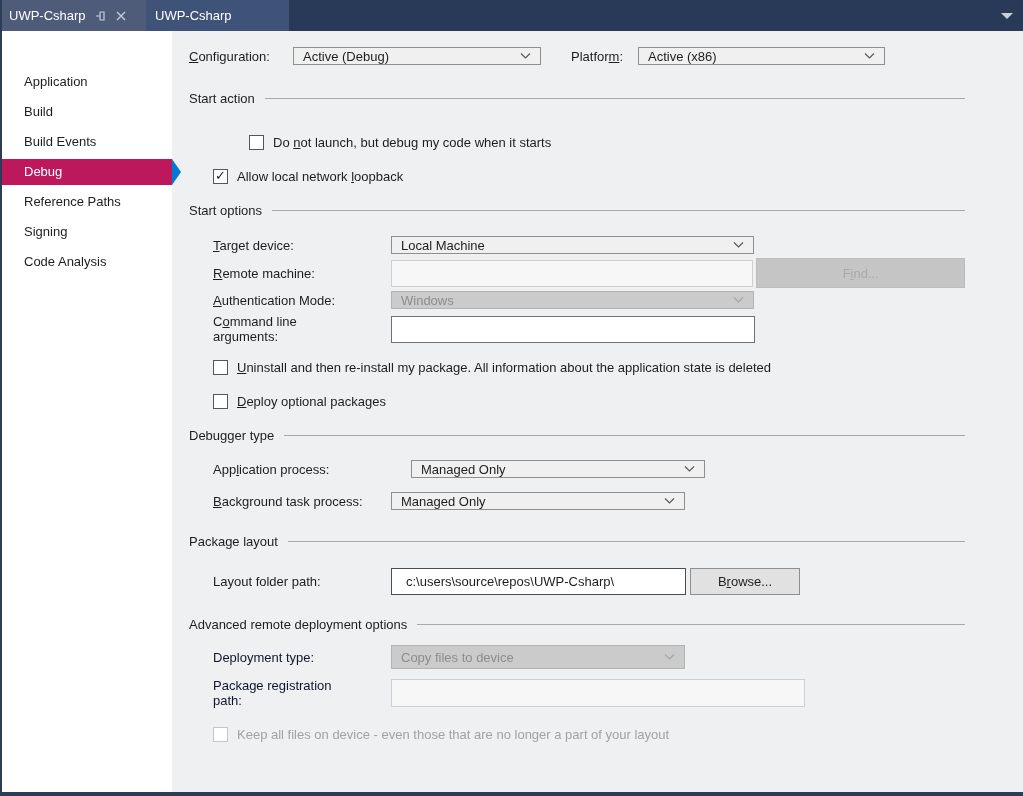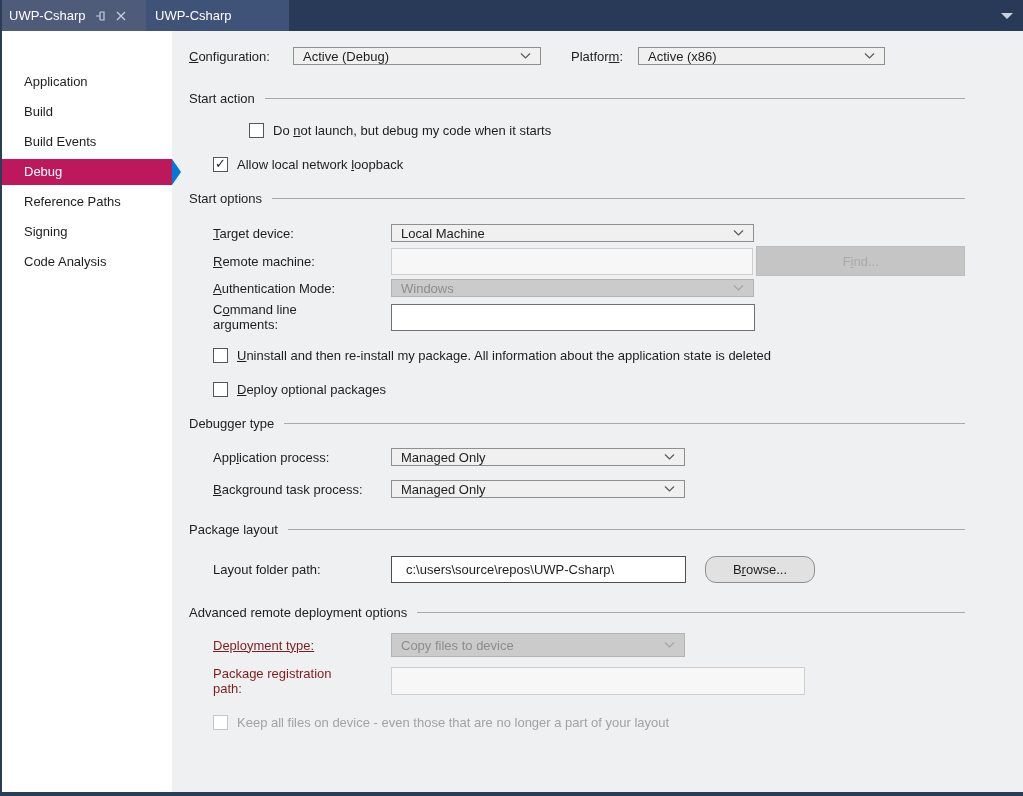--- a/index.html
+++ b/index.html
@@ -48,33 +48,33 @@
   .check-row { display:flex; align-items:center; gap:9px; margin-left:24px; height:16px; }
   .checkbox { width:15px; height:15px; background:#fff; border:1px solid #565656;
     position:relative; flex:none; }
   .checkbox.checked::after { content:"✓"; position:absolute; left:1px; top:-2px;
     font-size:13px; color:#1e1e1e; }
   .check-row.disabled { color:#a2a2a2; }
   .check-row.disabled .checkbox { border-color:#c6c6c6; }
   .field-row { display:flex; align-items:center; margin-left:24px; }
   .field-row.top-align { align-items:flex-start; }
   .flabel { width:178px; flex:none; }
-  .flabel.disabled { color:#7f1d1d;text-decoration:underline; }
+  .flabel.disabled { color:#0f172a; }
   .wrap-130 { display:inline-block; max-width:130px; }
   .wrap-145 { display:inline-block; max-width:145px; }
   
   .config-row { margin-top:16px; display:flex; align-items:center; }
   .config-lbl { width:104px; flex:none; }
   .config-combo { width:248px; }
   .platform-lbl { margin-left:30px; width:67px; flex:none; }
   .platform-combo { width:247px; }
   .w363 { width:363px; } .w294 { width:294px; } .w295 { width:295px; }
   .w364 { width:364px; } .w414 { width:414px; }
   .find-btn { width:209px; height:30px; margin-left:3px; }
-  .browse-btn { width:110px; height:27px; margin-left:19px;border-radius:11px; }
+  .browse-btn { width:110px; height:27px; margin-left:4px; }
 </style>
 </head>
 <body>
 
 <div class="window">
 
   <div class="tab-bar">
     <div class="tab active">
       <span>UWP-Csharp</span>
       <span class="tab-icon">
@@ -126,21 +126,21 @@
                 <path d="M1 .5 L5.5 5 L10 .5" fill="none" stroke="currentColor" stroke-width="1.2"></path>
               </svg>
             </span>
         </div>
       </div>
 
       <div class="section-h" style="margin-top:24px;">
         <span>Start action</span>
           <span class="rule"></span>
       </div>
-      <div class="check-row" style="margin-top:15px;padding-left:36px;">
+      <div class="check-row" style="margin-top:27px;padding-left:36px;">
         <span class="checkbox"></span>
         <span><span>Do </span><span class="accel">n</span><span>ot launch, but debug my code when it starts</span></span>
       </div>
       <div class="check-row" style="margin-top:18px;">
         <span class="checkbox checked"></span>
         <span><span>Allow local network </span><span class="accel">l</span><span>oopback</span></span>
       </div>
 
       <div class="section-h" style="margin-top:17px;">
         <span>Start options</span>
@@ -189,21 +189,21 @@
       <div class="check-row" style="margin-top:18px;">
         <span class="checkbox"></span>
         <span><span></span><span class="accel">D</span><span>eploy optional packages</span></span>
       </div>
 
       <div class="section-h" style="margin-top:17px;">
         <span>Debugger type</span>
           <span class="rule"></span>
       </div>
 
-      <div class="field-row" style="margin-top:16px;">
+      <div class="field-row" style="margin-top:16px;gap:20px;">
         <span class="flabel"><span>App</span><span class="accel">l</span><span>ication process:</span></span>
         <div class="combo w294">
           <span>Managed Only</span>
           <span class="chev">
               <svg width="11" height="6" viewBox="0 0 11 6">
                 <path d="M1 .5 L5.5 5 L10 .5" fill="none" stroke="currentColor" stroke-width="1.2"></path>
               </svg>
             </span>
         </div>
       </div>

